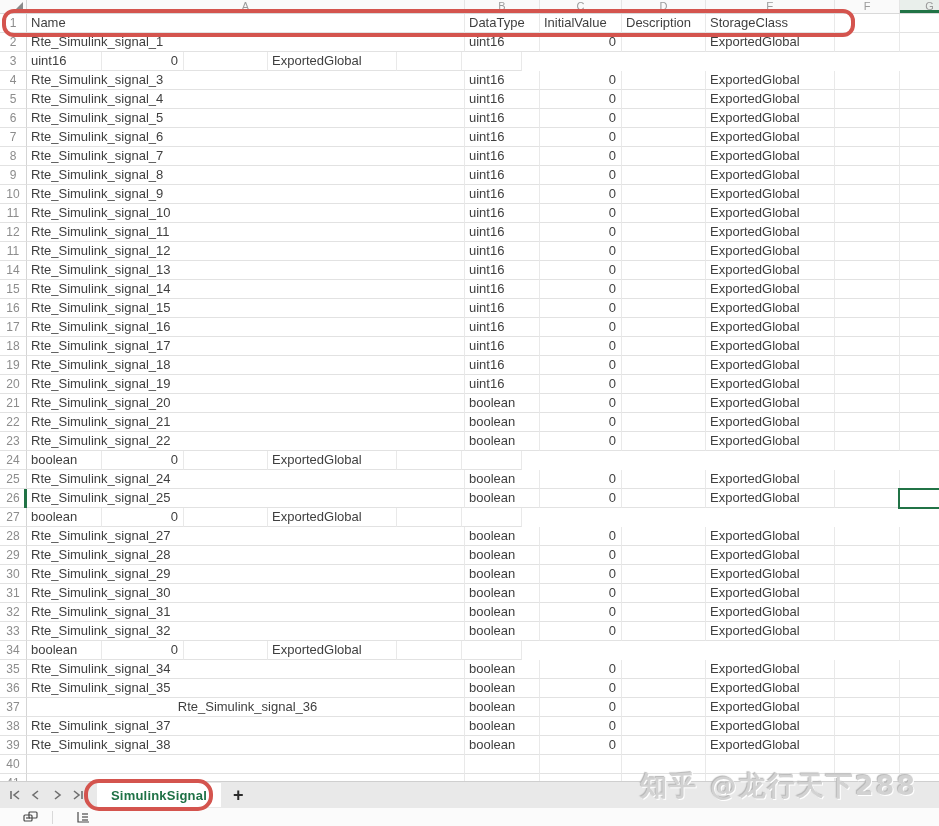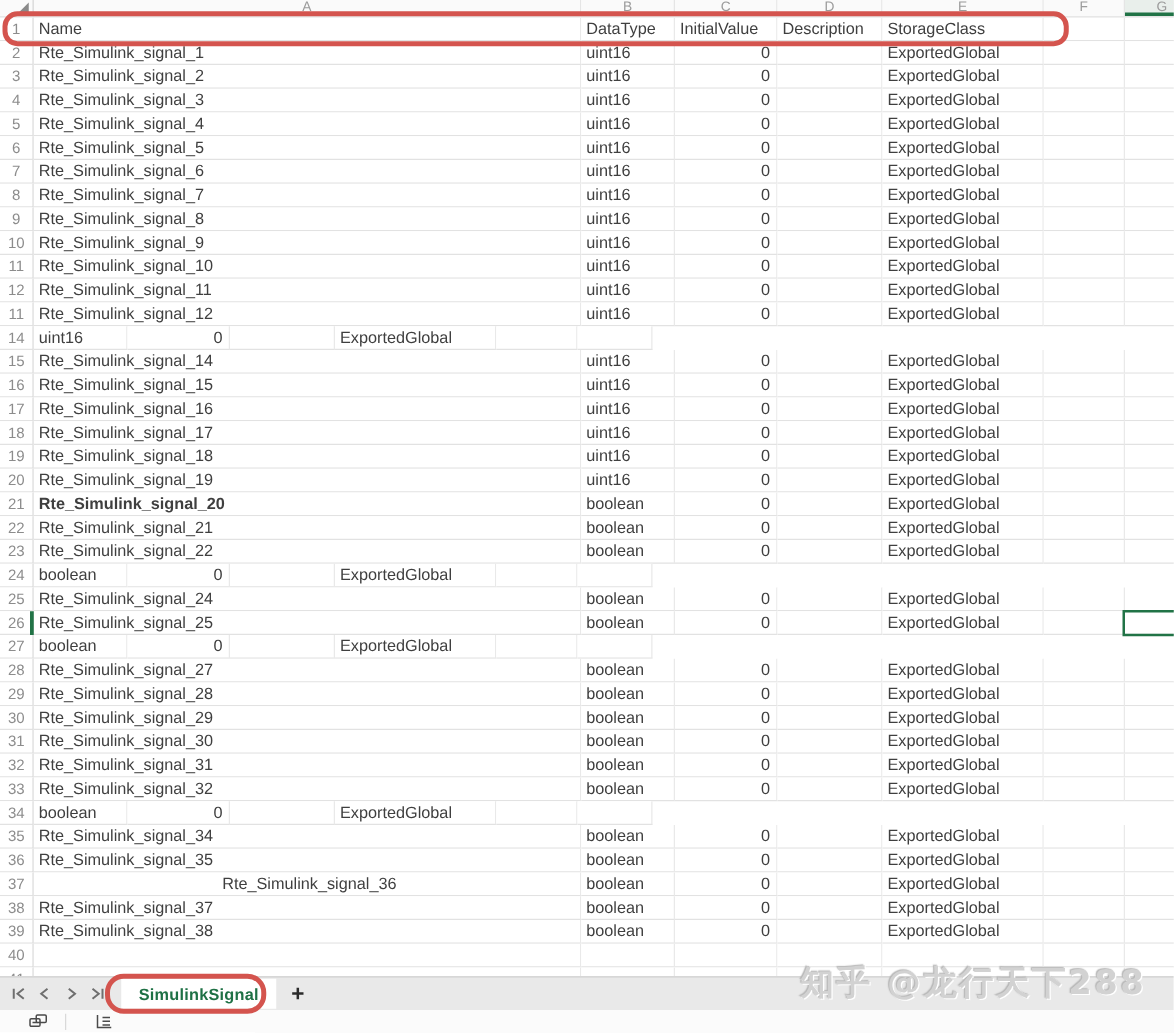--- a/index.html
+++ b/index.html
@@ -130,21 +130,20 @@
         <div class="cell" style="width: 438px;">Rte_Simulink_signal_1</div>
         <div class="cell" style="width: 75px;">uint16</div>
         <div class="cell num" style="width: 82px;">0</div>
         <div class="cell" style="width: 84px;"></div>
         <div class="cell" style="width: 129px;">ExportedGlobal</div>
         <div class="cell" style="width: 65px;"></div>
         <div class="cell" style="width: 60px;"></div>
       </div>
       <div class="row">
         <div class="cell gutter">3</div>
-        <div class="cell" style="width: 438px;">Rte_Simulink_signal_2</div>
         <div class="cell" style="width: 75px;">uint16</div>
         <div class="cell num" style="width: 82px;">0</div>
         <div class="cell" style="width: 84px;"></div>
         <div class="cell" style="width: 129px;">ExportedGlobal</div>
         <div class="cell" style="width: 65px;"></div>
         <div class="cell" style="width: 60px;"></div>
       </div>
       <div class="row">
         <div class="cell gutter">4</div>
         <div class="cell" style="width: 438px;">Rte_Simulink_signal_3</div>
@@ -240,20 +239,21 @@
         <div class="cell" style="width: 438px;">Rte_Simulink_signal_12</div>
         <div class="cell" style="width: 75px;">uint16</div>
         <div class="cell num" style="width: 82px;">0</div>
         <div class="cell" style="width: 84px;"></div>
         <div class="cell" style="width: 129px;">ExportedGlobal</div>
         <div class="cell" style="width: 65px;"></div>
         <div class="cell" style="width: 60px;"></div>
       </div>
       <div class="row">
         <div class="cell gutter">14</div>
+        <div class="cell" style="width: 438px;">Rte_Simulink_signal_13</div>
         <div class="cell" style="width: 75px;">uint16</div>
         <div class="cell num" style="width: 82px;">0</div>
         <div class="cell" style="width: 84px;"></div>
         <div class="cell" style="width: 129px;">ExportedGlobal</div>
         <div class="cell" style="width: 65px;"></div>
         <div class="cell" style="width: 60px;"></div>
       </div>
       <div class="row">
         <div class="cell gutter">15</div>
         <div class="cell" style="width: 438px;">Rte_Simulink_signal_14</div>
@@ -309,21 +309,21 @@
         <div class="cell" style="width: 438px;">Rte_Simulink_signal_19</div>
         <div class="cell" style="width: 75px;">uint16</div>
         <div class="cell num" style="width: 82px;">0</div>
         <div class="cell" style="width: 84px;"></div>
         <div class="cell" style="width: 129px;">ExportedGlobal</div>
         <div class="cell" style="width: 65px;"></div>
         <div class="cell" style="width: 60px;"></div>
       </div>
       <div class="row">
         <div class="cell gutter">21</div>
-        <div class="cell" style="width: 438px; font-weight: bold;">Rte_Simulink_signal_20</div>
+        <div class="cell" style="width: 438px;">Rte_Simulink_signal_20</div>
         <div class="cell" style="width: 75px;">boolean</div>
         <div class="cell num" style="width: 82px;">0</div>
         <div class="cell" style="width: 84px;"></div>
         <div class="cell" style="width: 129px;">ExportedGlobal</div>
         <div class="cell" style="width: 65px;"></div>
         <div class="cell" style="width: 60px;"></div>
       </div>
       <div class="row">
         <div class="cell gutter">22</div>
         <div class="cell" style="width: 438px;">Rte_Simulink_signal_21</div>

